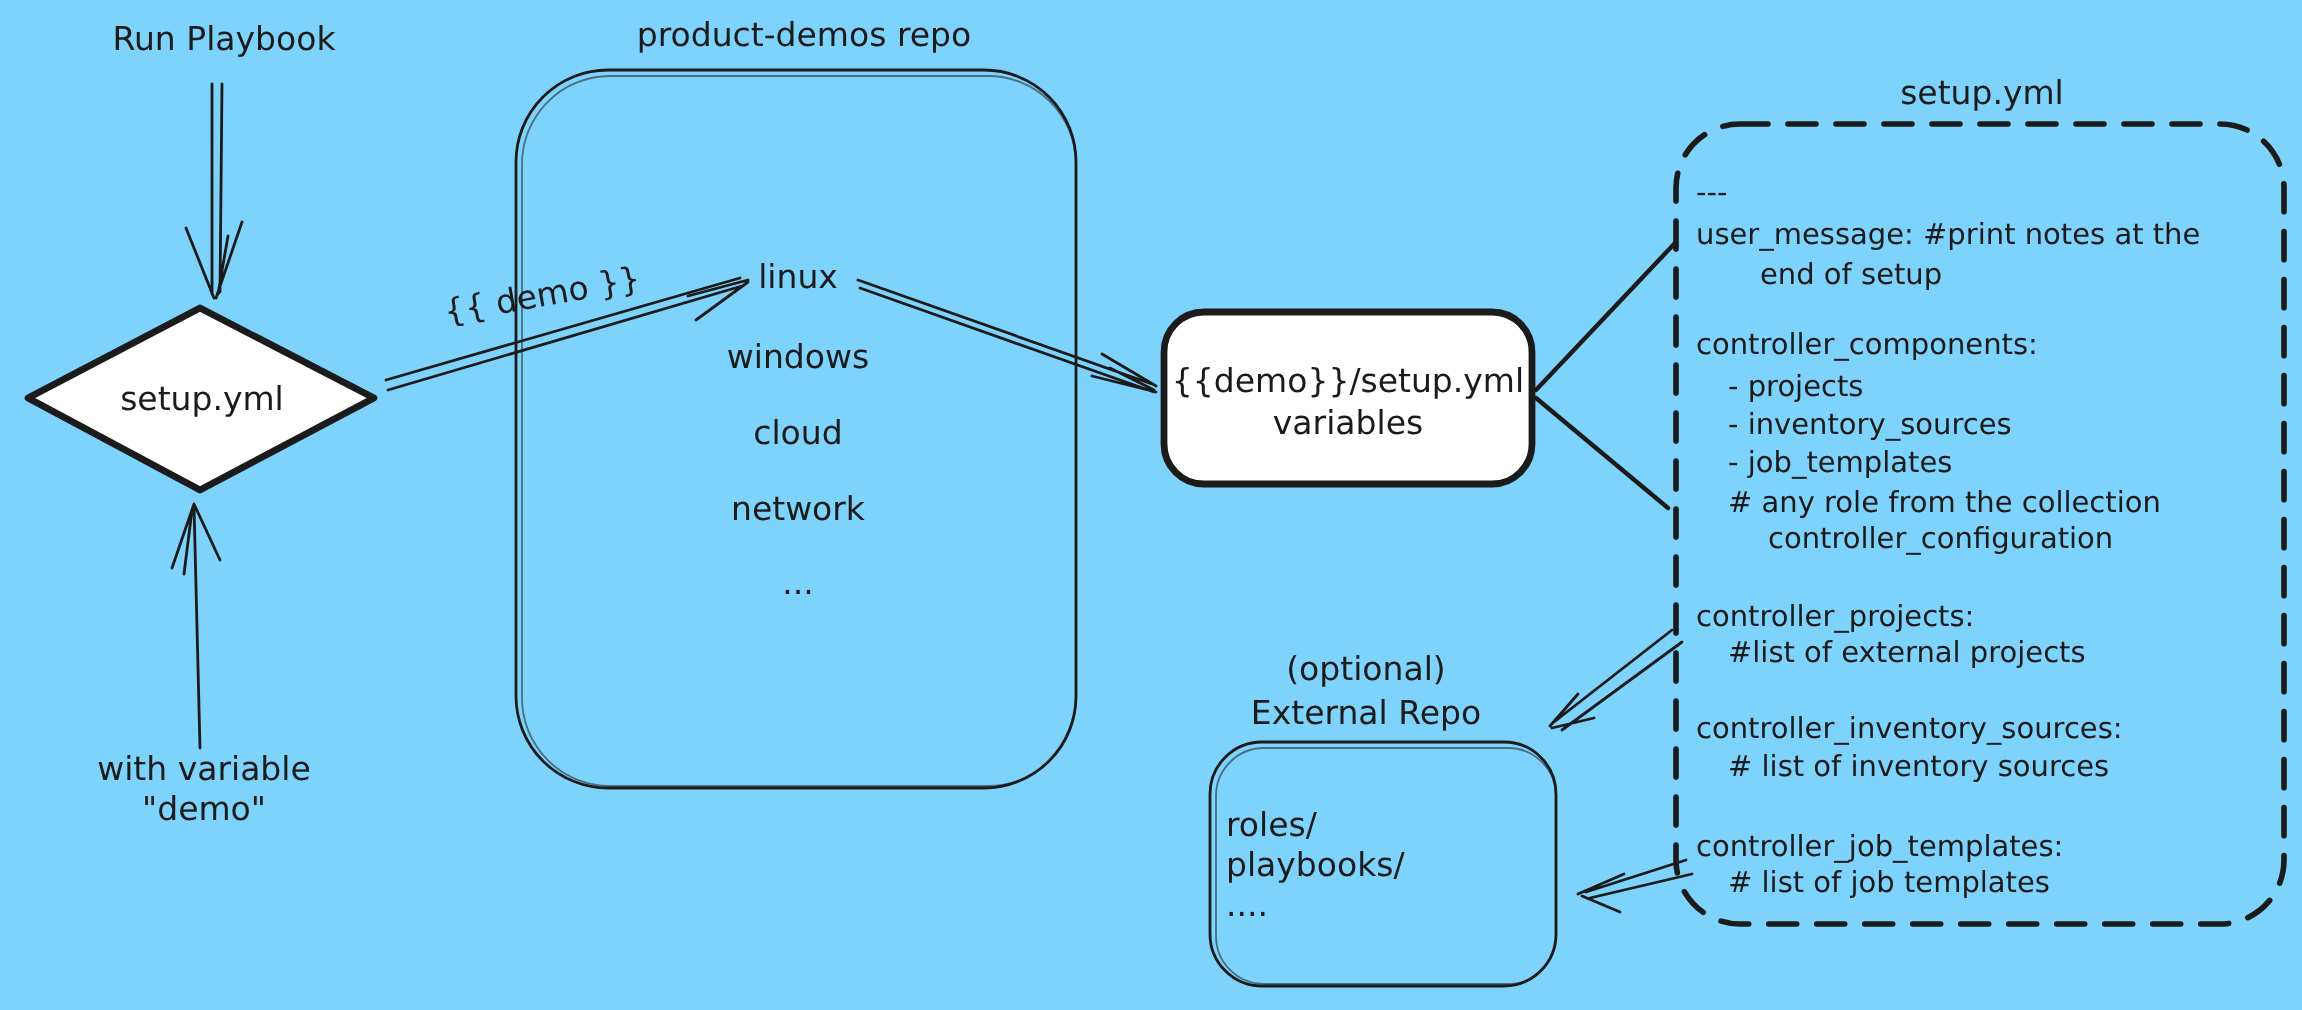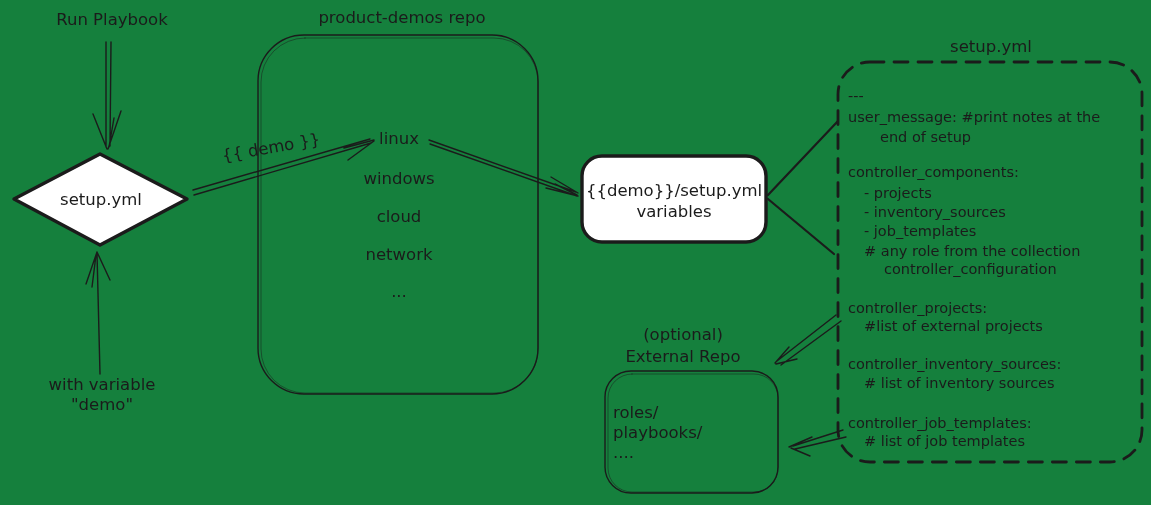--- a/index.html
+++ b/index.html
@@ -1,19 +1,19 @@
 <!DOCTYPE html>
 <html><head>
 <meta charset="utf-8">
 <style>
   html,body { margin:0; padding:0; background:#ffffff; }
   .canvas {
     position:relative;
     width:1151px; height:505px;
-    background:#15803d;
+    background:#7dd3fc;
     overflow:hidden;
   }
   svg text {
     font-family:"DejaVu Sans", sans-serif;
     fill:#1b1b1b;
   }
   .t17 { font-size:16.5px; }
   .t15 { font-size:14.5px; }
   .ink  { stroke:#1b1b1b; fill:none; stroke-linecap:round; stroke-linejoin:round; }
   .w1   { stroke-width:1.4; }

